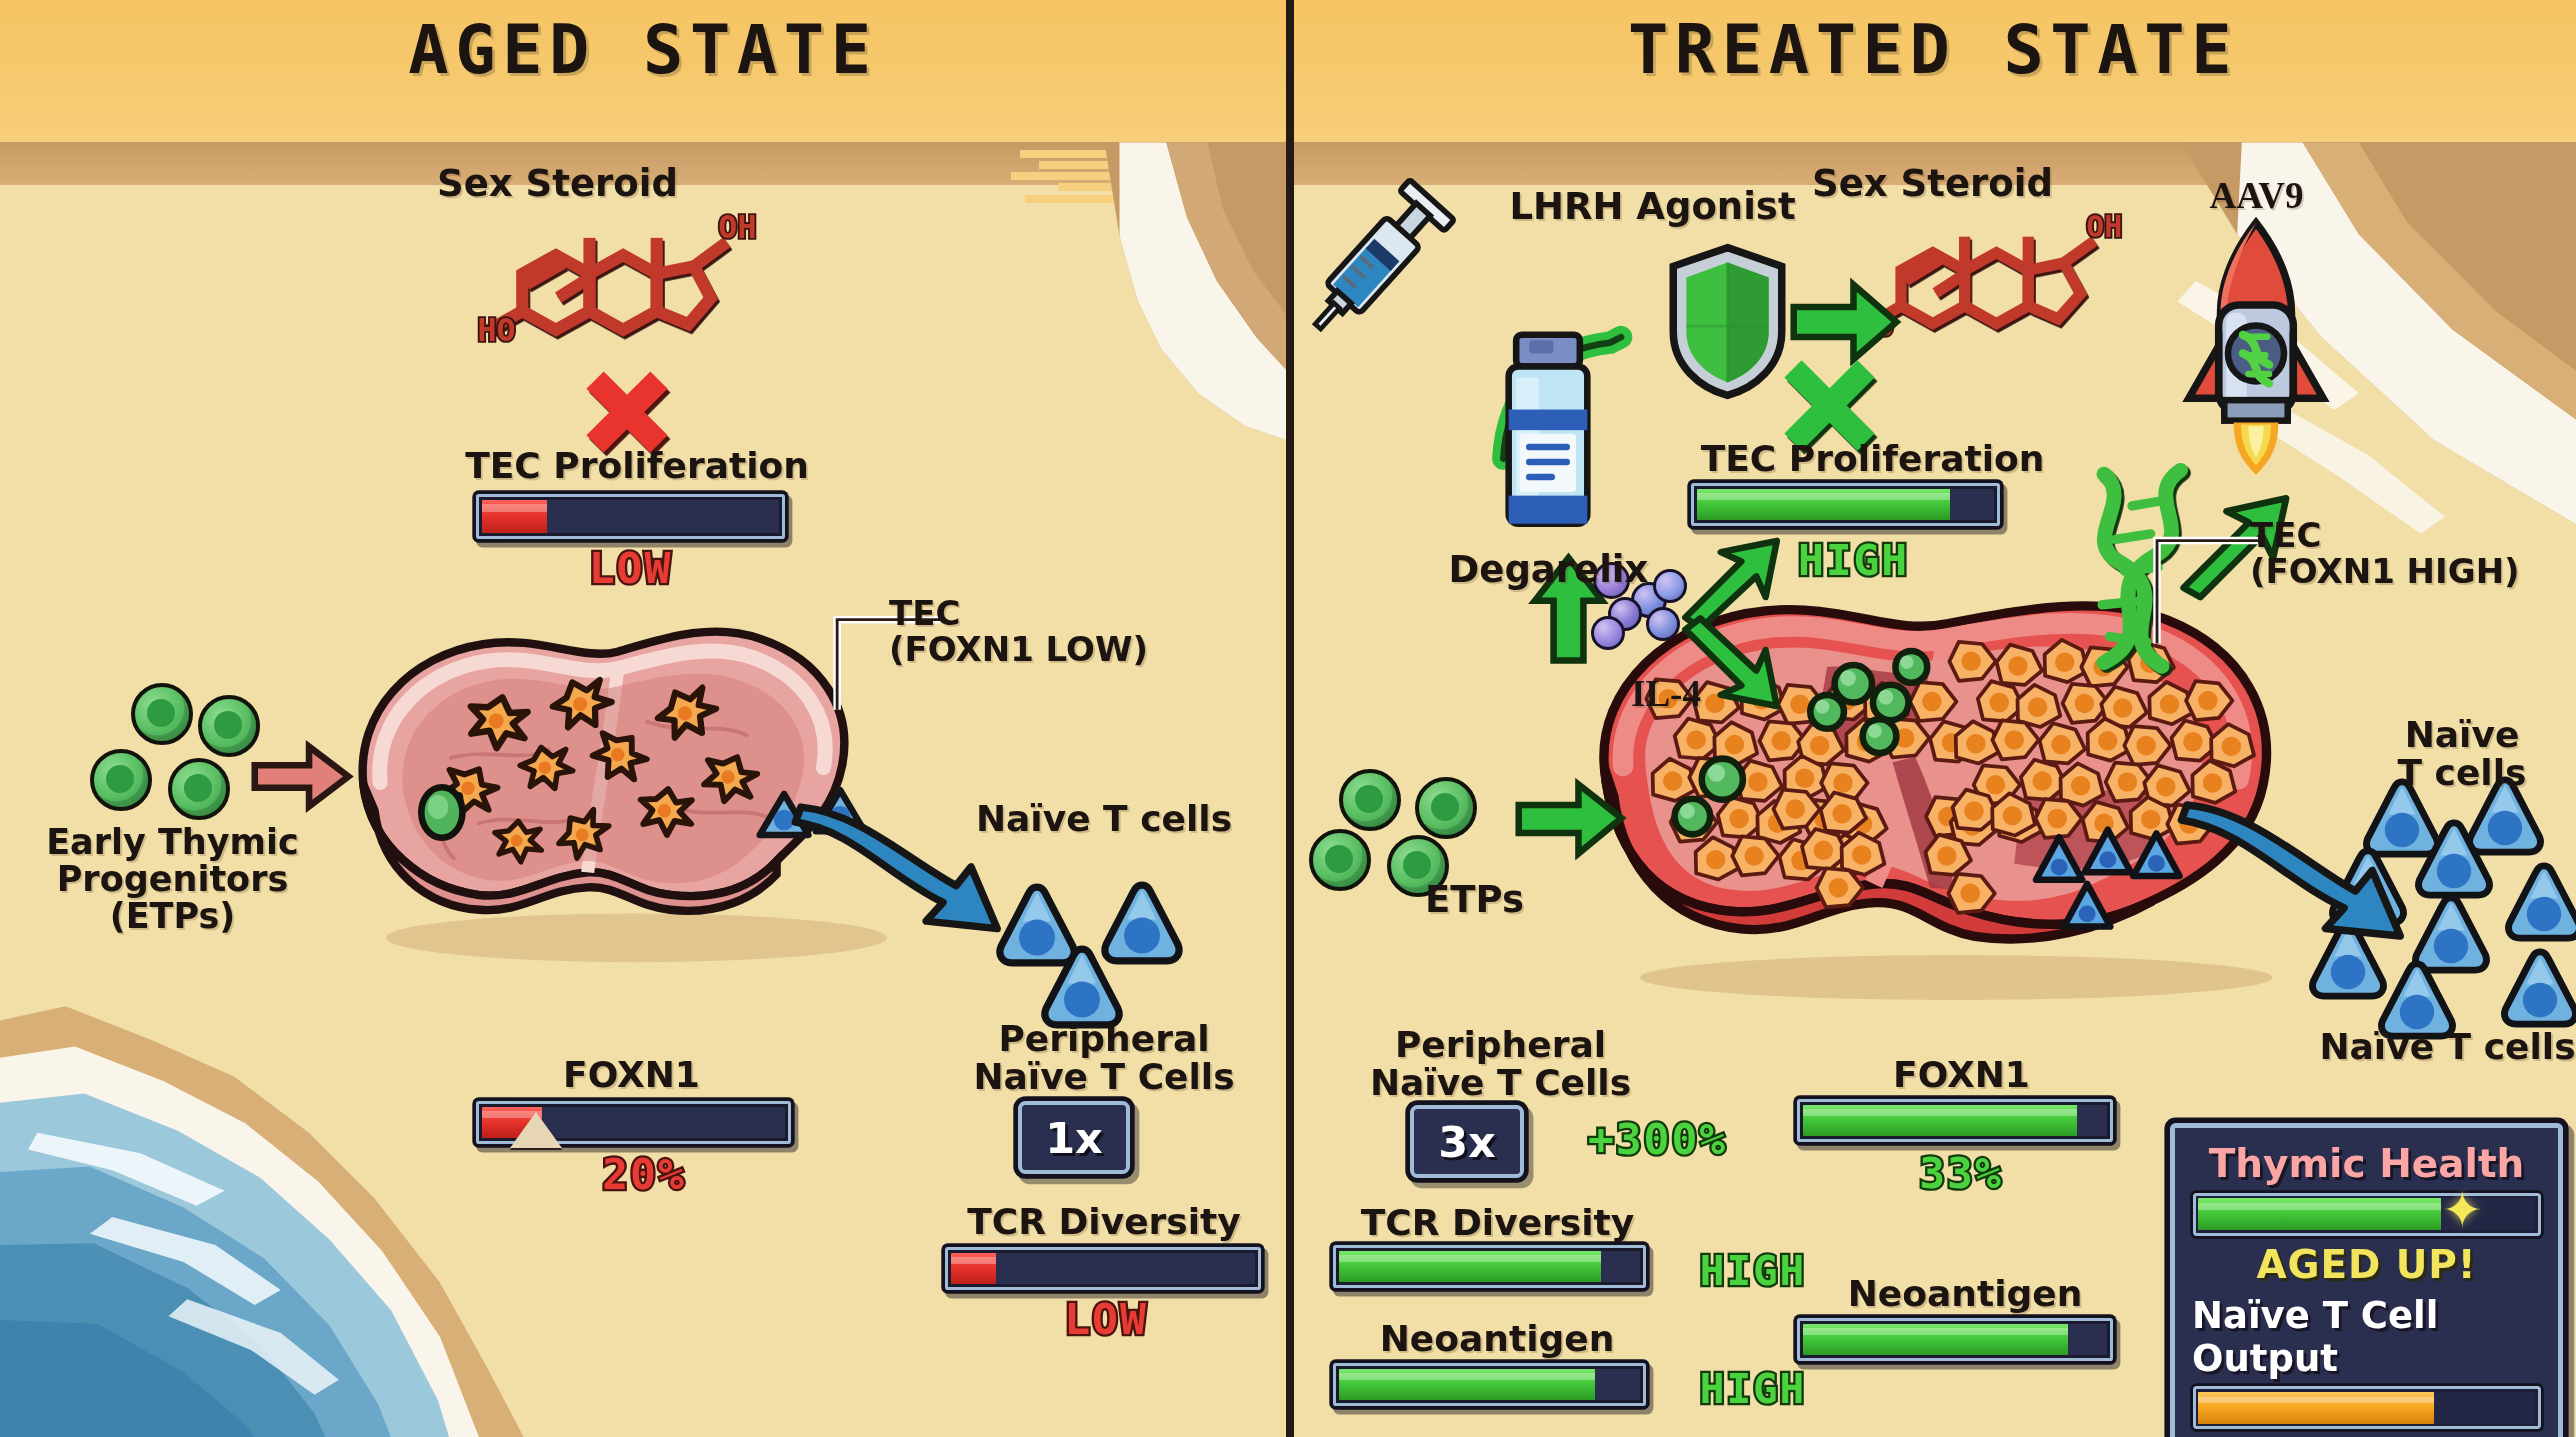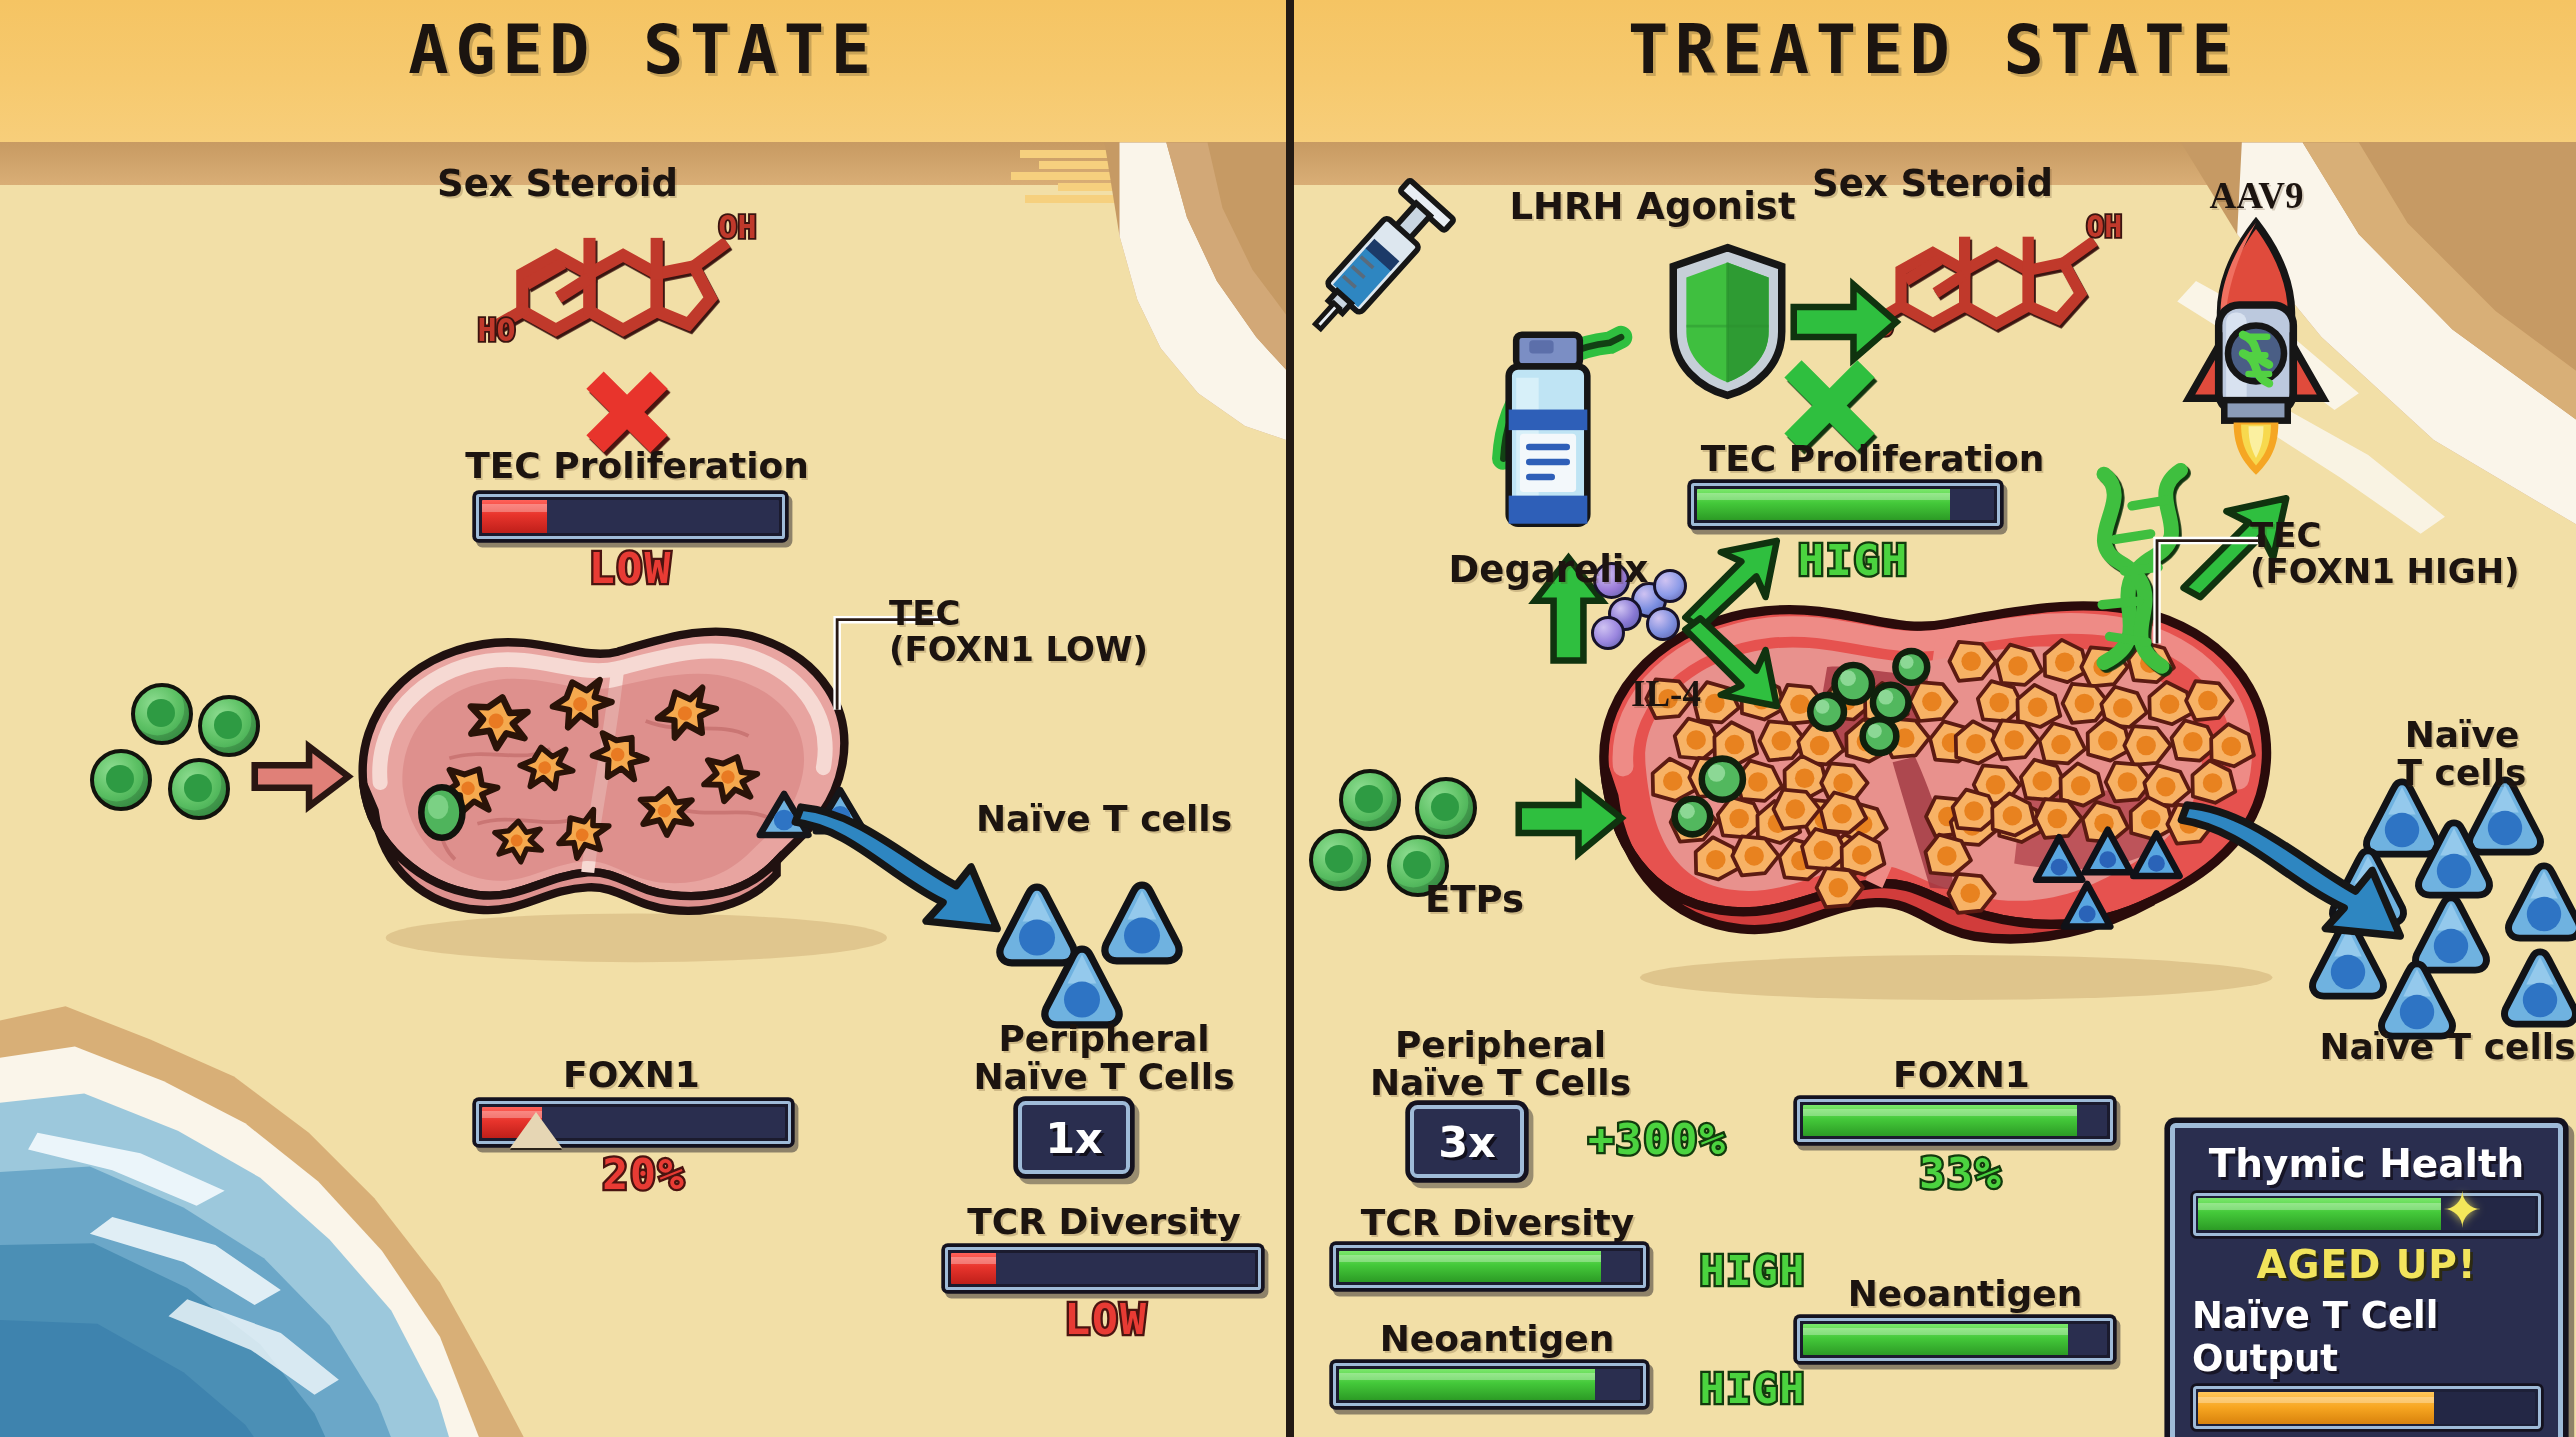--- a/index.html
+++ b/index.html
@@ -137,21 +137,21 @@
   #hud {
     position: absolute; z-index: 50;
     background: #2A2E4F;
     border: 5.6px solid #9FBBD8;
     border-radius: 5.6px;
     box-shadow: 0 0 0 5.6px #14121f, 5.6px 6.6px 0 5.6px rgba(20,18,31,0.45);
     padding: 13px 17px 15px;
     display: flex; flex-direction: column; align-items: center; gap: 6.6px;
   }
   #hud .hud-title {
-    color: #ffffff; font-weight: bold; font-size: 39px;
+    color: #fca5a5; font-weight: bold; font-size: 39px;
     text-shadow: 2.8px 2.8px 0 #171526;
   }
   #hud .hud-sub {
     color: #FFFFFF; font-weight: bold; font-size: 37px;
     text-shadow: 2.8px 2.8px 0 #171526;
   }
   #hud .hud-levelup {
     color: #F2E45C; font-weight: bold; font-size: 39px;
     font-family: "DejaVu Sans","Liberation Sans",sans-serif;
     text-shadow: 2.8px 2.8px 0 #2c2a12;
@@ -285,20 +285,23 @@
     </div>
   </div>
   <div class="status low" style="left:532px; top:543px; width:197px; font-size:43px;">LOW</div>
 
   <div id="aged-etps">
       <div class="etp" style="left: 131px; top: 683px; width: 62px; height: 62px; z-index: 36;"></div>
       <div class="etp" style="left: 198px; top: 695px; width: 62px; height: 62px; z-index: 36;"></div>
       <div class="etp" style="left: 90px; top: 749px; width: 62px; height: 62px; z-index: 36;"></div>
       <div class="etp" style="left: 168px; top: 758px; width: 62px; height: 62px; z-index: 36;"></div>
     </div>
+  <div class="lbl" style="left:37px; top:824px; width:271px; font-size:35px;">Early Thymic
+Progenitors
+(ETPs)</div>
 
   <svg class="abs" style="left:251px; top:739px; width:103px; height:75px; z-index:36;" viewBox="0 0 110 80">
     <path d="M4,28 L62,28 L62,8 L104,40 L62,72 L62,52 L4,52 Z" fill="#E08078" stroke="#2a1612" stroke-width="7" stroke-linejoin="miter"></path>
   </svg>
 
   <svg class="abs" style="left:337px; top:590px; width:580px; height:374px; z-index:30;" viewBox="0 0 620 400">
 
     <ellipse cx="320" cy="372" rx="268" ry="26" fill="#D9BE86" opacity="0.75"></ellipse>
 
     <path d="M28,208 C20,130 78,70 156,58 C214,48 262,76 300,66

